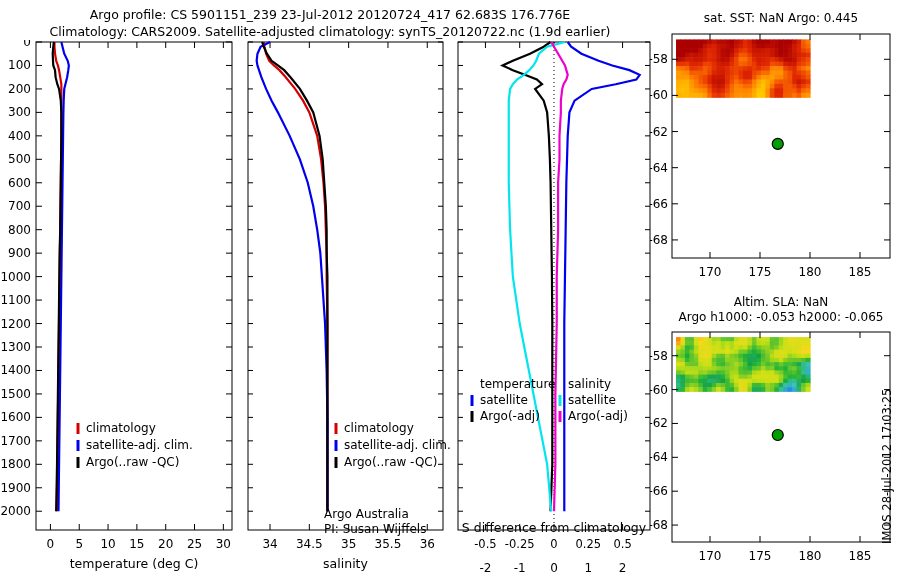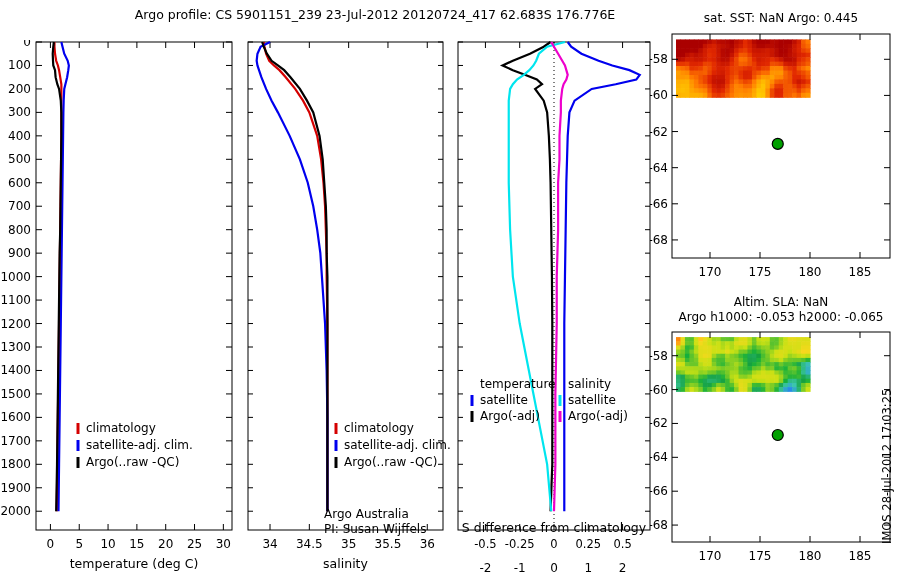--- a/index.html
+++ b/index.html
@@ -1,35 +1,36 @@
 <!DOCTYPE html>
 <html><head>
 <meta charset="utf-8">
 <style>
   html,body{margin:0;padding:0;background:#ffffff;}
   body{width:900px;height:580px;position:relative;overflow:hidden;
        font-family:"DejaVu Sans","Liberation Sans",sans-serif;color:#000;}
   .abs{position:absolute;}
-  .title-block{left:0;top:6px;width:660px;text-align:center;font-size:12.5px;line-height:17px;margin-left:45px;}
+  .title-block{left:0;top:6px;width:660px;text-align:center;font-size:12.5px;line-height:17px;}
   svg{display:block;}
   .tk{font-size:12px;fill:#000;}
   .tk-s{font-size:11.5px;fill:#000;}
   .axlbl{font-size:12.5px;fill:#000;}
   .legtxt{font-size:12px;fill:#000;}
   .maptitle{font-size:12px;fill:#000;}
   .vert-stamp{position:absolute;left:866px;top:372px;width:18px;height:175px;}
   .vert-stamp span{display:block;white-space:nowrap;font-size:11.5px;
       transform:rotate(-90deg);transform-origin:left top;
       position:absolute;left:14px;top:172px;}
 </style>
 </head>
 <body>
 
 <div class="abs title-block">
   <div>Argo profile: CS 5901151_239 23-Jul-2012 20120724_417 62.683S 176.776E</div>
+  <div>Climatology: CARS2009. Satellite-adjusted climatology: synTS_20120722.nc (1.9d earlier)</div>
 </div>
 
 <svg class="abs" id="svg-temp" style="left:0px;top:40px;" width="238" height="540">
     <rect x="36" y="2" width="196" height="488" fill="none" stroke="#000" stroke-width="1"></rect>
     <line x1="36" y1="2" x2="42" y2="2" stroke="#000"></line>
     <line x1="232" y1="2" x2="226" y2="2" stroke="#000"></line>
     <text x="31" y="6" class="tk" text-anchor="end">0</text>
     <line x1="36" y1="25.461538461538463" x2="42" y2="25.461538461538463" stroke="#000"></line>
     <line x1="232" y1="25.461538461538463" x2="226" y2="25.461538461538463" stroke="#000"></line>
     <text x="31" y="29.461538461538463" class="tk" text-anchor="end">100</text>

